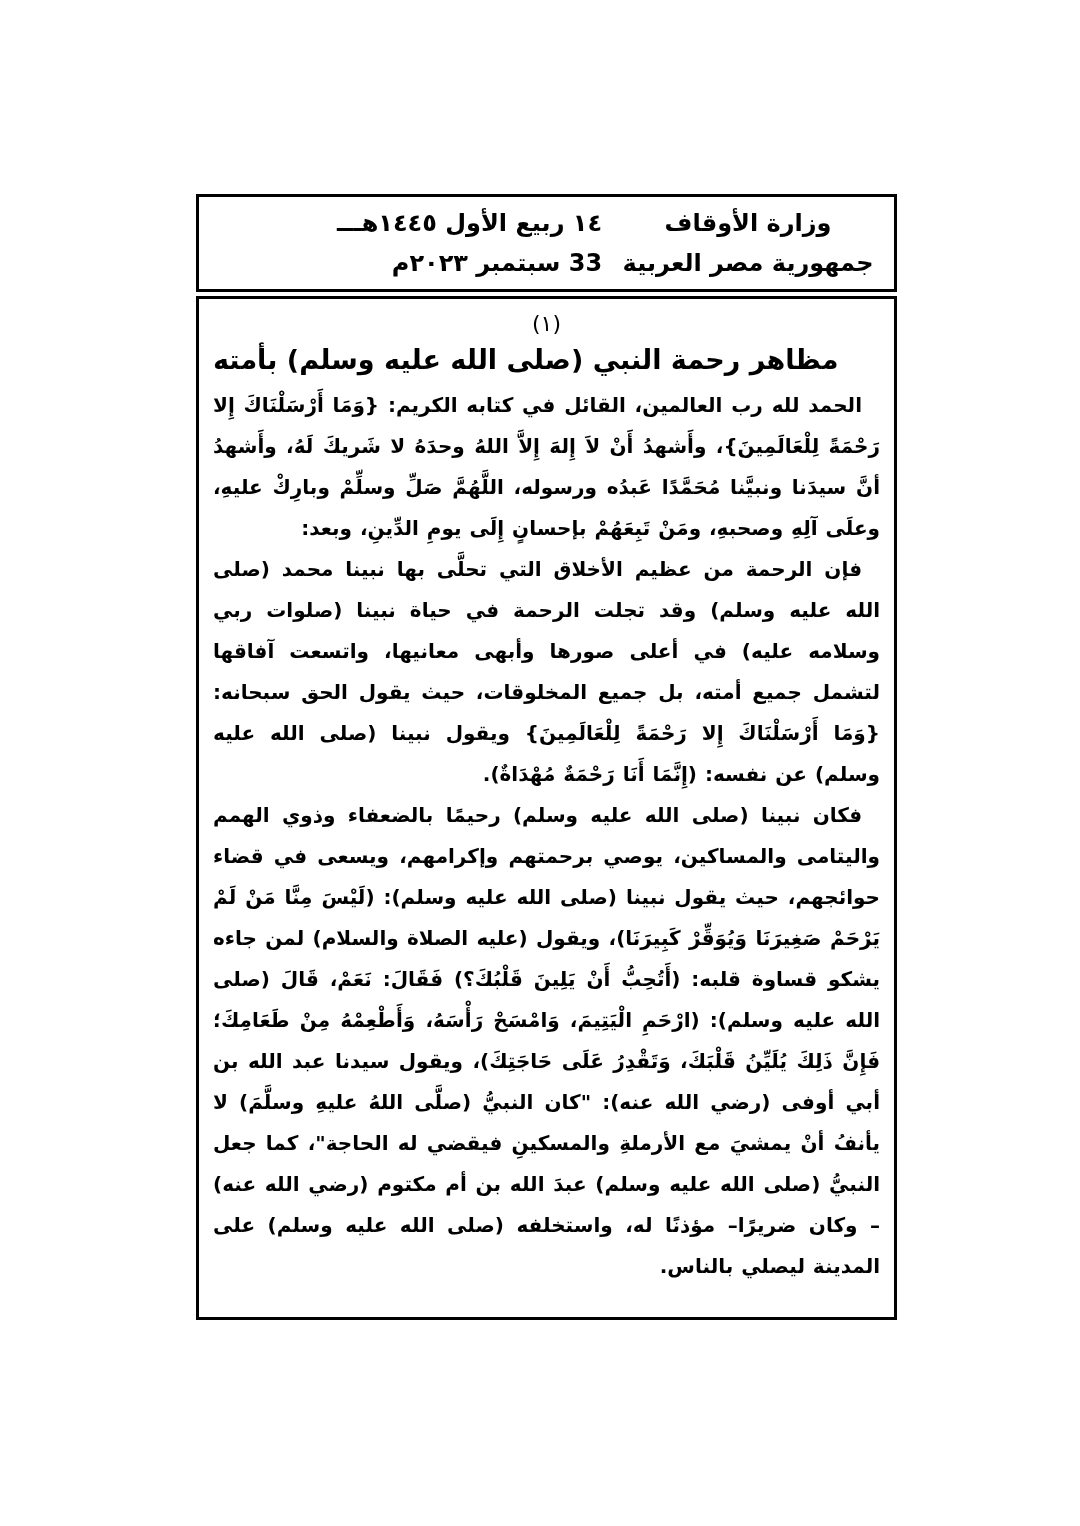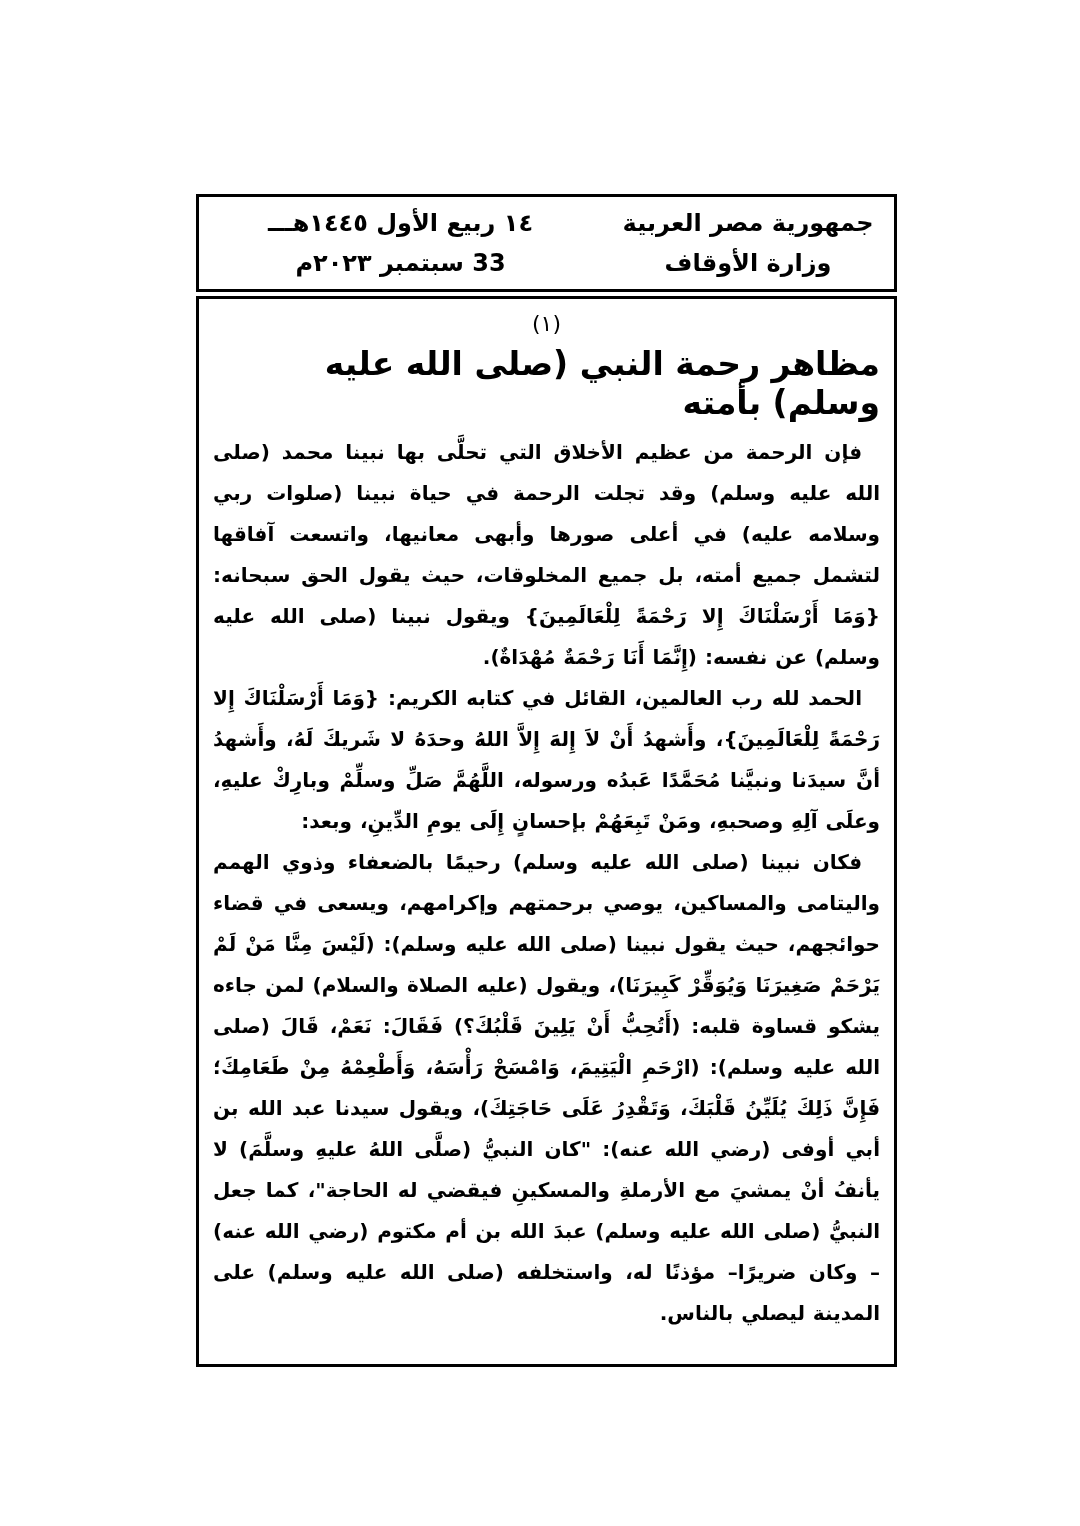--- a/index.html
+++ b/index.html
@@ -35,21 +35,21 @@
   }
   .header-org {
     width: 42%;
     text-align: center;
     font-weight: bold;
     font-size: 24px;
     line-height: 40px;
   }
   .header-dates {
     width: 58%;
-    text-align: center;
+    text-align: right;
     font-weight: bold;
     font-size: 24px;
     line-height: 40px;
   }
   
   .content-box {
     position: absolute;
     left: 196px;
     top: 296px;
     width: 701px;
@@ -59,52 +59,52 @@
     padding: 8px 14px 30px 14px;
     background: #ffffff;
   }
   .page-number {
     text-align: center;
     font-size: 22px;
     font-weight: 400;
     margin: 4px 0 8px 0;
   }
   .doc-title {
-    text-align: right;
-    font-size: 33px;
+    text-align: left;
+    font-size: 27px;
     font-weight: bold;
     margin: 0 0 10px 0;
   }
   .body-par {
     margin: 0;
     font-size: 20px;
     font-weight: bold;
     line-height: 41px;
     text-align: justify;
     text-indent: 18px;
     word-spacing: 1px;
   }
 </style>
 </head>
 <body>
 
 <div class="page">
 
   <div class="header-box">
     <div class="header-org">
+      <div>وزارة الأوقاف</div>
       <div>جمهورية مصر العربية</div>
-      <div>وزارة الأوقاف</div>
     </div>
     <div class="header-dates">
       <div>١٤ ربيع الأول ١٤٤٥هـــ</div>
       <div>33 سبتمبر ٢٠٢٣م</div>
     </div>
   </div>
 
   <div class="content-box">
     <div class="page-number">(١)</div>
     <h1 class="doc-title">مظاهر رحمة النبي (صلى الله عليه وسلم) بأمته</h1>
+    <p class="body-par">الحمد لله رب العالمين، القائل في كتابه الكريم: {وَمَا أَرْسَلْنَاكَ إِلا رَحْمَةً لِلْعَالَمِينَ}، وأَشهدُ أَنْ لاَ إِلهَ إِلاَّ اللهُ وحدَهُ لا شَريكَ لَهُ، وأَشهدُ أنَّ سيدَنا ونبيَّنا مُحَمَّدًا عَبدُه ورسوله، اللَّهُمَّ صَلِّ وسلِّمْ وبارِكْ عليهِ، وعلَى آلِهِ وصحبهِ، ومَنْ تَبِعَهُمْ بإحسانٍ إِلَى يومِ الدِّينِ، وبعد:</p>
     <p class="body-par">فإن الرحمة من عظيم الأخلاق التي تحلَّى بها نبينا محمد (صلى الله عليه وسلم) وقد تجلت الرحمة في حياة نبينا (صلوات ربي وسلامه عليه) في أعلى صورها وأبهى معانيها، واتسعت آفاقها لتشمل جميع أمته، بل جميع المخلوقات، حيث يقول الحق سبحانه: {وَمَا أَرْسَلْنَاكَ إِلا رَحْمَةً لِلْعَالَمِينَ} ويقول نبينا (صلى الله عليه وسلم) عن نفسه: (إِنَّمَا أَنَا رَحْمَةٌ مُهْدَاةٌ).</p>
-    <p class="body-par">الحمد لله رب العالمين، القائل في كتابه الكريم: {وَمَا أَرْسَلْنَاكَ إِلا رَحْمَةً لِلْعَالَمِينَ}، وأَشهدُ أَنْ لاَ إِلهَ إِلاَّ اللهُ وحدَهُ لا شَريكَ لَهُ، وأَشهدُ أنَّ سيدَنا ونبيَّنا مُحَمَّدًا عَبدُه ورسوله، اللَّهُمَّ صَلِّ وسلِّمْ وبارِكْ عليهِ، وعلَى آلِهِ وصحبهِ، ومَنْ تَبِعَهُمْ بإحسانٍ إِلَى يومِ الدِّينِ، وبعد:</p>
     <p class="body-par">فكان نبينا (صلى الله عليه وسلم) رحيمًا بالضعفاء وذوي الهمم واليتامى والمساكين، يوصي برحمتهم وإكرامهم، ويسعى في قضاء حوائجهم، حيث يقول نبينا (صلى الله عليه وسلم): (لَيْسَ مِنَّا مَنْ لَمْ يَرْحَمْ صَغِيرَنَا وَيُوَقِّرْ كَبِيرَنَا)، ويقول (عليه الصلاة والسلام) لمن جاءه يشكو قساوة قلبه: (أَتُحِبُّ أَنْ يَلِينَ قَلْبُكَ؟) فَقَالَ: نَعَمْ، قَالَ (صلى الله عليه وسلم): (ارْحَمِ الْيَتِيمَ، وَامْسَحْ رَأْسَهُ، وَأَطْعِمْهُ مِنْ طَعَامِكَ؛ فَإِنَّ ذَلِكَ يُلَيِّنُ قَلْبَكَ، وَتَقْدِرُ عَلَى حَاجَتِكَ)، ويقول سيدنا عبد الله بن أبي أوفى (رضي الله عنه): "كان النبيُّ (صلَّى اللهُ عليهِ وسلَّمَ) لا يأنفُ أنْ يمشيَ مع الأرملةِ والمسكينِ فيقضي له الحاجة"، كما جعل النبيُّ (صلى الله عليه وسلم) عبدَ الله بن أم مكتوم (رضي الله عنه) – وكان ضريرًا– مؤذنًا له، واستخلفه (صلى الله عليه وسلم) على المدينة ليصلي بالناس.</p>
   </div>
 
 </div>
 
 </body></html>

